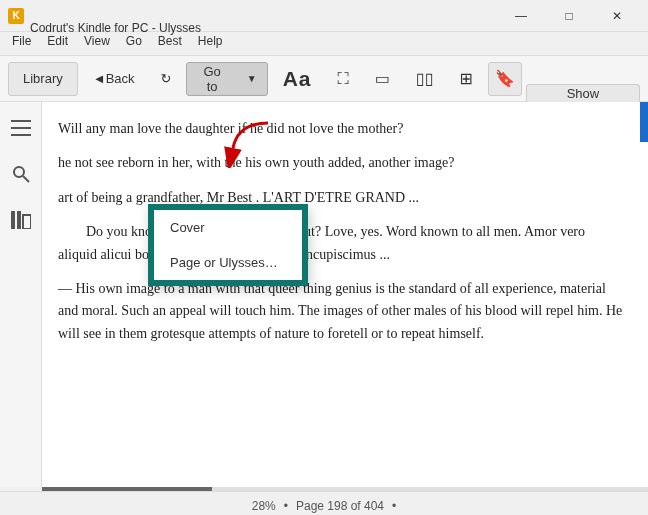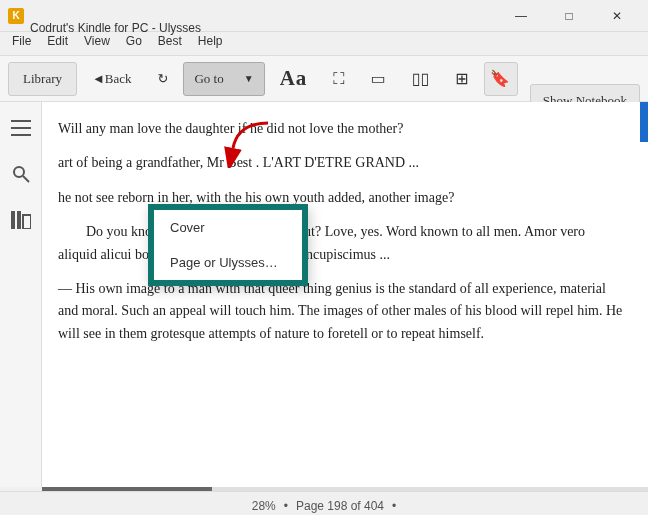--- a/index.html
+++ b/index.html
@@ -87,21 +87,20 @@
       padding: 0 10px;
       border: 1px solid transparent;
       background: transparent;
       cursor: pointer;
       display: flex;
       align-items: center;
       justify-content: center;
       border-radius: 3px;
       font-size: 13px;
       color: #333;
-      font-family: Liberation Serif, serif;
     }
 
     .library-btn {
       background: #e8e8e8;
       border: 1px solid #ccc;
       padding: 0 14px;
       font-size: 13px;
     }
     .goto-btn {
       background: #d0d0d0;
@@ -325,22 +324,22 @@
         <rect x="6" y="0" width="4" height="18" fill="#555"></rect>
         <rect x="12" y="4" width="8" height="14" fill="none" stroke="#555" stroke-width="2"></rect>
       </svg>
     </div>
   </div>
 
   <div class="book-content">
     <div class="highlight-marker"></div>
     <div class="book-text">
       <p>Will any man love the daughter if he did not love the mother?</p>
+      <p>he not see reborn in her, with the his own youth added, another image?</p>
       <p>art of being a grandfather, Mr Best . L'ART D'ETRE GRAND ...</p>
-      <p>he not see reborn in her, with the his own youth added, another image?</p>
       <p class="indent">Do you know what you are talking about? Love, yes. Word known to all men. Amor vero aliquid alicui bonum vult unde et ea quae concupiscimus ...</p>
       <p>— His own image to a man with that queer thing genius is the standard of all experience, material and moral. Such an appeal will touch him. The images of other males of his blood will repel him. He will see in them grotesque attempts of nature to foretell or to repeat himself.</p>
     </div>
   </div>
 
   <div class="dropdown-menu">
     <div class="dropdown-item">Cover</div>
     <div class="dropdown-item">Page or Ulysses…</div>
   </div>
 

